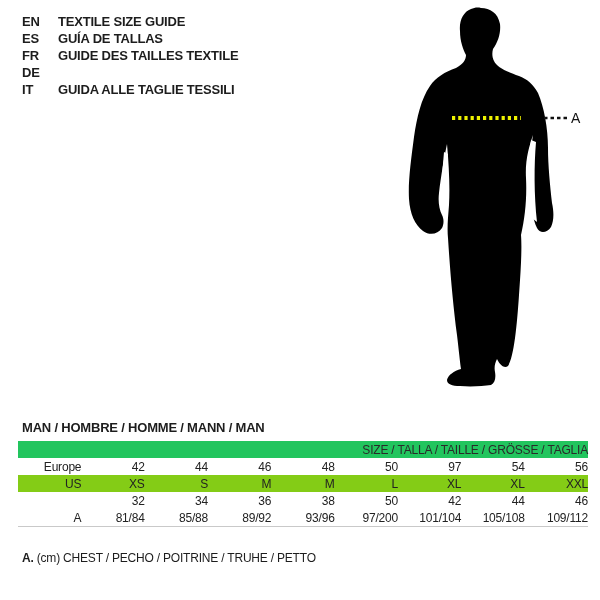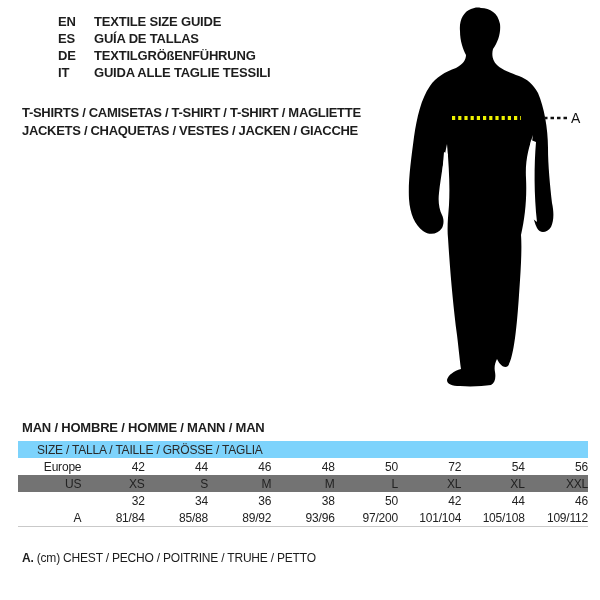--- a/index.html
+++ b/index.html
@@ -2,38 +2,38 @@
 <html><head>
 <meta charset="utf-8">
 <style>
   html,body{margin:0;padding:0;background:#fff;}
   .page{
     position:relative;width:600px;height:600px;background:#ffffff;overflow:hidden;
     font-family:"Liberation Sans",sans-serif;color:#1d1d1d;
   }
   
   .lang-block{position:absolute;left:22px;top:13px;}
-  .lang-row{display:flex;font-size:13px;font-weight:700;line-height:17px;letter-spacing:-0.2px;margin-left:36px;}
+  .lang-row{display:flex;font-size:13px;font-weight:700;line-height:17px;letter-spacing:-0.2px;}
   .lang-code{width:36px;flex:0 0 36px;}
   
   .garments{position:absolute;left:22px;top:104px;font-size:13px;font-weight:700;line-height:18px;letter-spacing:-0.3px;}
   
   .figure-svg{position:absolute;left:0;top:0;width:600px;height:600px;}
   
   .section-title{position:absolute;left:22px;top:420px;font-size:13px;font-weight:700;letter-spacing:-0.2px;}
   
   .size-table-wrap{position:absolute;left:18px;top:441px;width:570px;}
   table.size-table{width:100%;border-collapse:collapse;table-layout:fixed;}
   table.size-table td,table.size-table th{
     font-size:12px;font-weight:400;padding:0;height:17px;text-align:right;
     letter-spacing:-0.2px;color:#222;
   }
-  tr.t-header th{background:#7dd3fc;text-align:left;padding-left:19px;color:#2a2a2a;font-weight:400;}
+  tr.t-header th{background:#22c55e;text-align:right;padding-left:2px;color:#2a2a2a;font-weight:400;}
   td.row-label{text-align:left;padding-left:5px;width:62px;}
-  tr.row-alt td{background:#737373;}
+  tr.row-alt td{background:#84cc16;}
   tr.row-last td{border-bottom:1px solid #c9c9c9;}
   
   .footnote{position:absolute;left:22px;top:551px;font-size:12px;letter-spacing:-0.2px;}
   .footnote .fn-prefix{font-weight:700;}
   .footnote .fn-unit{font-weight:400;}
   .footnote .fn-text{font-weight:400;}
 </style>
 </head>
 <body>
 
@@ -42,33 +42,32 @@
   <div class="lang-block">
     <div class="lang-row">
       <span class="lang-code">EN</span>
       <span class="lang-label">TEXTILE SIZE GUIDE</span>
     </div>
     <div class="lang-row">
       <span class="lang-code">ES</span>
       <span class="lang-label">GUÍA DE TALLAS</span>
     </div>
     <div class="lang-row">
+      <span class="lang-code">FR</span>
+      <span class="lang-label">GUIDE DES TAILLES TEXTILE</span>
+    </div>
+    <div class="lang-row">
       <span class="lang-code">DE</span>
-      <span class="lang-label">TEXTILGRÖßENFÜHRUNG</span>
     </div>
     <div class="lang-row">
       <span class="lang-code">IT</span>
       <span class="lang-label">GUIDA ALLE TAGLIE TESSILI</span>
     </div>
   </div>
 
-  <div class="garments">
-    <div>T-SHIRTS / CAMISETAS / T-SHIRT / T-SHIRT / MAGLIETTE</div>
-    <div>JACKETS / CHAQUETAS / VESTES / JACKEN / GIACCHE</div>
-  </div>
 
   <svg class="figure-svg" viewBox="0 0 600 600" xmlns="http://www.w3.org/2000/svg">
     <path fill="#000000" d="
       M471,9
       C463,12 459,21 460,31
       C460,41 463,49 466,55
       C466,60 463,64 456,68
       C445,72 436,77 430,86
       C421,99 417,117 414,137
       C411,160 408,182 409,199
@@ -120,21 +119,21 @@
           <tr class="t-header">
         <th colspan="9">SIZE / TALLA / TAILLE / GRÖSSE / TAGLIA</th>
       </tr>
       <tr>
         <td class="row-label">Europe</td>
         <td>42</td>
         <td>44</td>
         <td>46</td>
         <td>48</td>
         <td>50</td>
-        <td>72</td>
+        <td>97</td>
         <td>54</td>
         <td>56</td>
       </tr>
       <tr class="row-alt">
         <td class="row-label">US</td>
         <td>XS</td>
         <td>S</td>
         <td>M</td>
         <td>M</td>
         <td>L</td>

